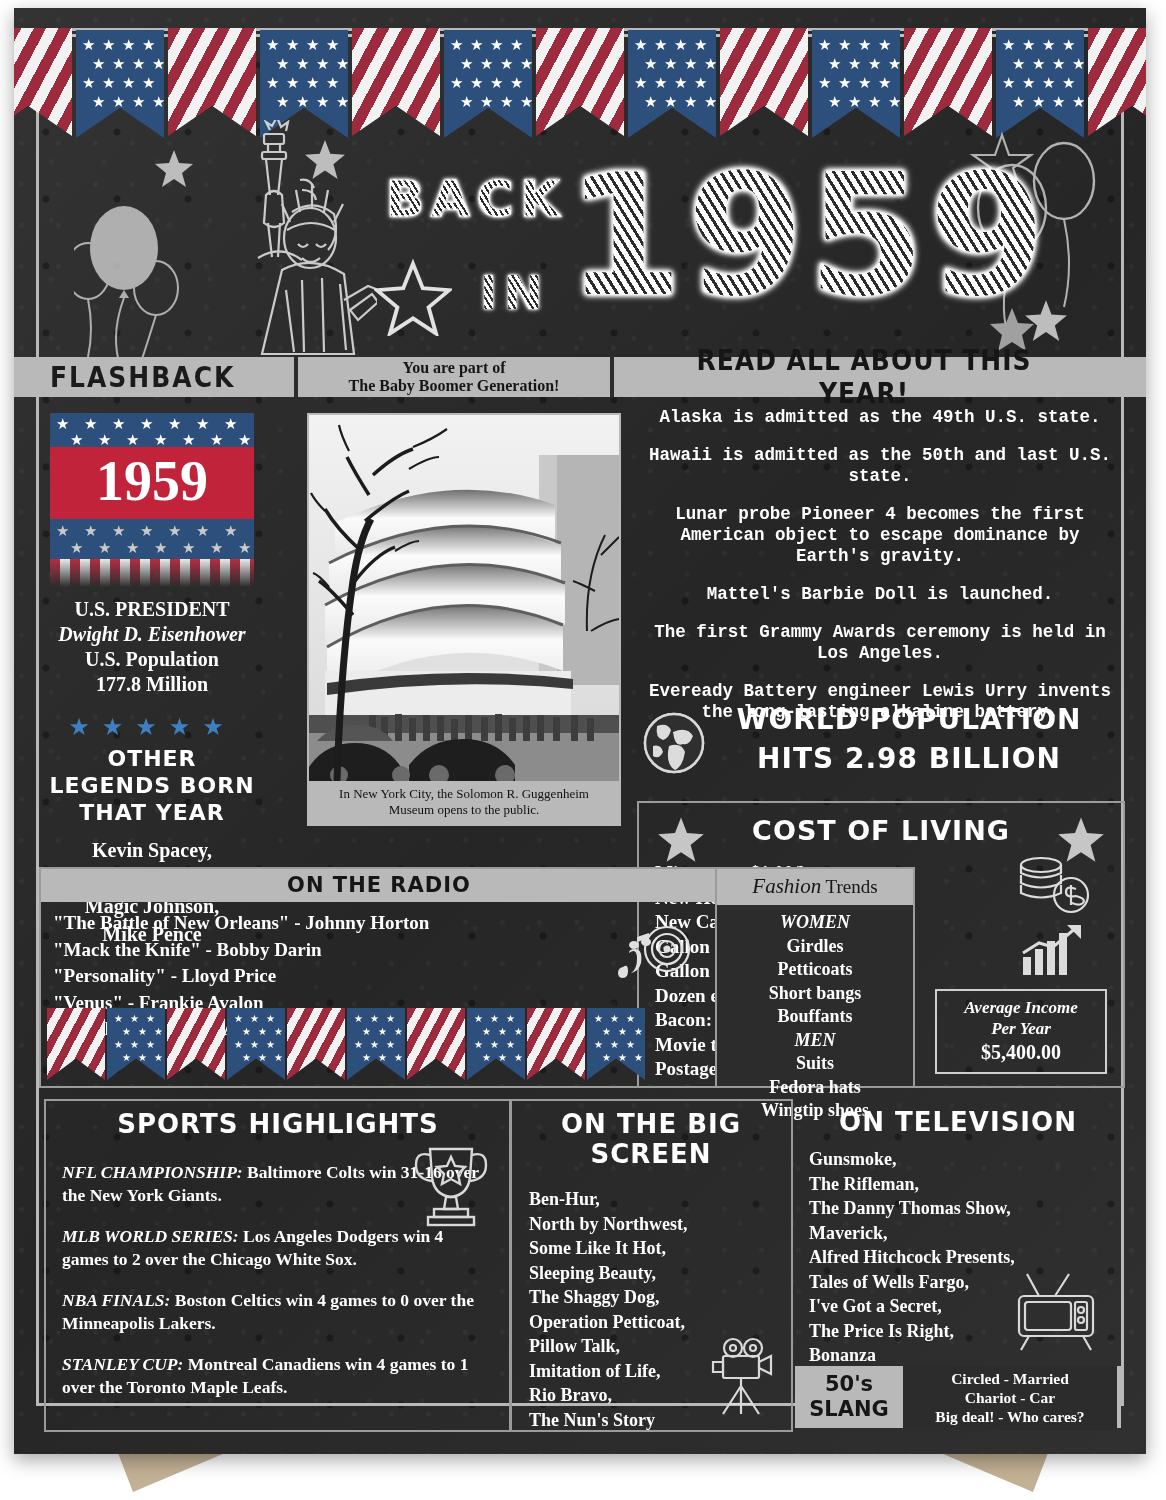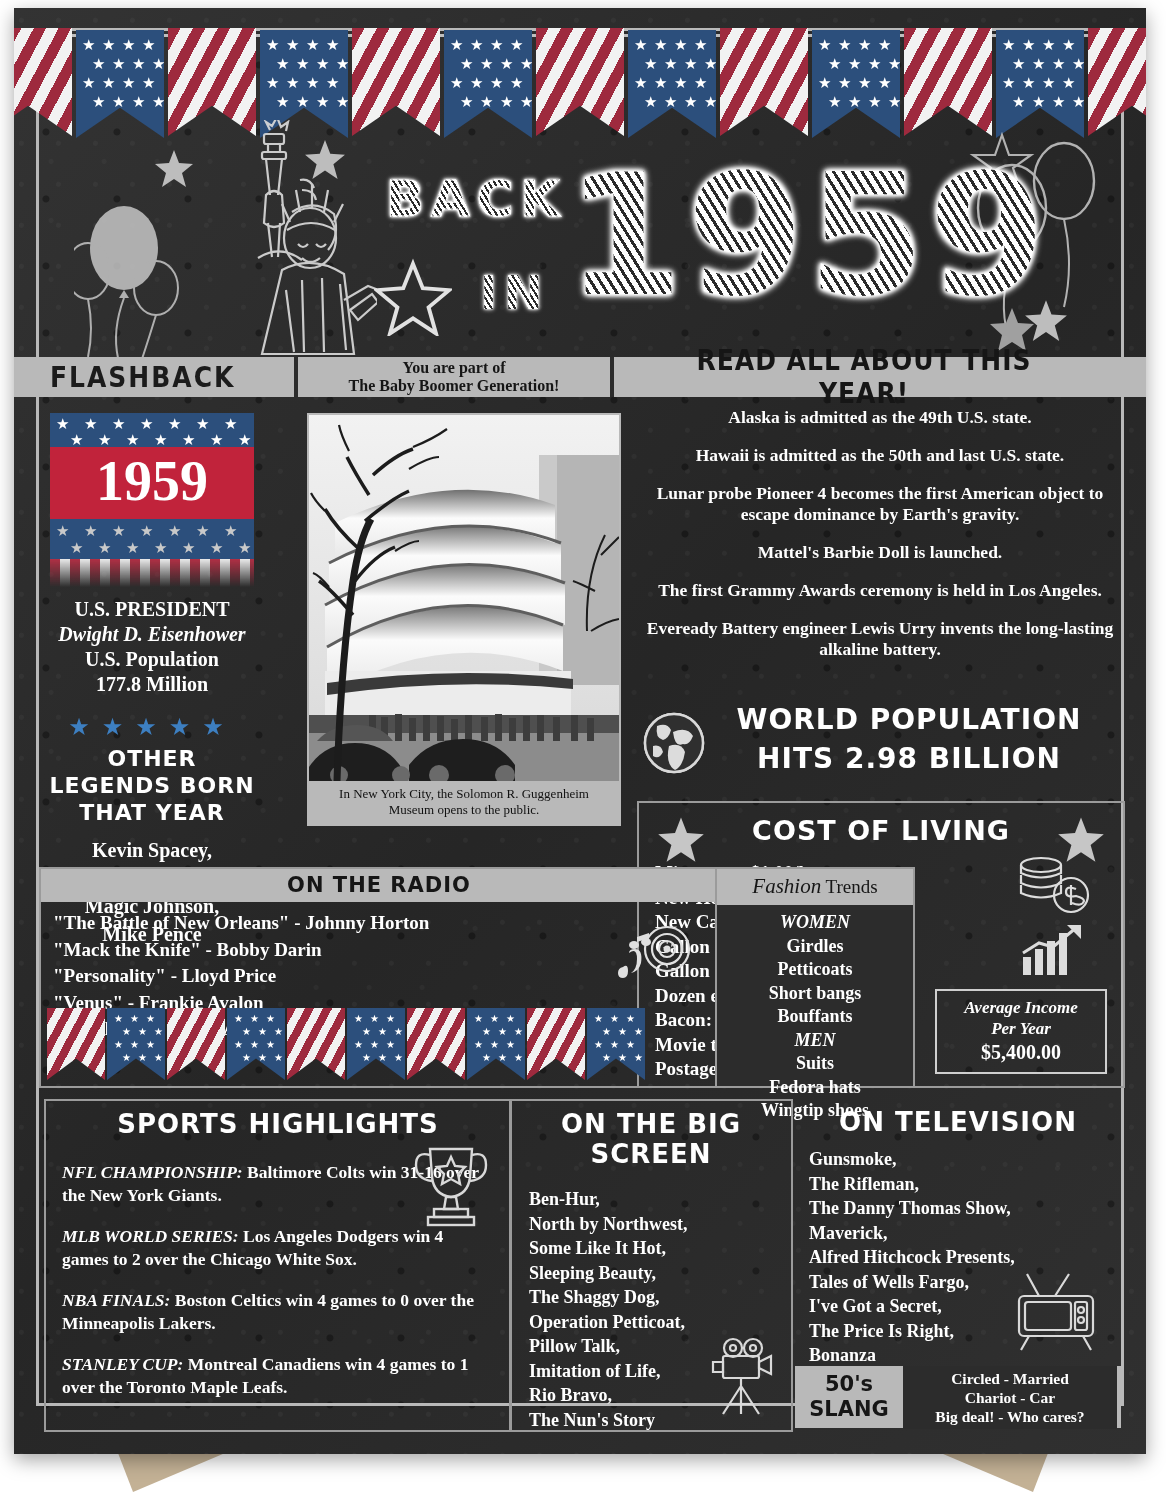--- a/index.html
+++ b/index.html
@@ -94,21 +94,21 @@
   .legend-list{color:#fff;font-size:20px;line-height:28px;font-weight:bold;}
 
   
   .photo-wrap{position:absolute;left:268px;top:12px;width:310px;border:2px solid #b9b9b9;background:#b9b9b9;}
   .photo{width:100%;height:366px;display:block;}
   .photo-cap{background:#b9b9b9;color:#111;font-size:13px;line-height:16px;text-align:center;padding:5px 6px 6px;}
 
   
   .news{position:absolute;left:600px;top:6px;width:482px;color:#fff;text-align:center;
         font-size:17.5px;line-height:21px;font-weight:bold;}
-  .news p{margin:0 0 17px;}
+  .news p{margin:0 0 17px;font-family:Liberation Mono, monospace;}
 
   .worldpop{position:absolute;left:600px;top:297px;width:482px;height:92px;}
   .globe{position:absolute;left:4px;top:14px;width:62px;height:62px;}
   .wp-text{position:absolute;left:70px;top:2px;width:400px;text-align:center;color:#fff;
            font-family:"DejaVu Sans",sans-serif;font-weight:bold;font-size:28px;line-height:39px;letter-spacing:1px;}
 
   
   .col{position:absolute;left:598px;top:400px;width:484px;height:283px;border:2px solid #9b9b9b;}
   .col-title{text-align:center;color:#fff;font-family:"DejaVu Sans",sans-serif;font-weight:bold;
              font-size:27px;letter-spacing:1px;padding-top:12px;}

